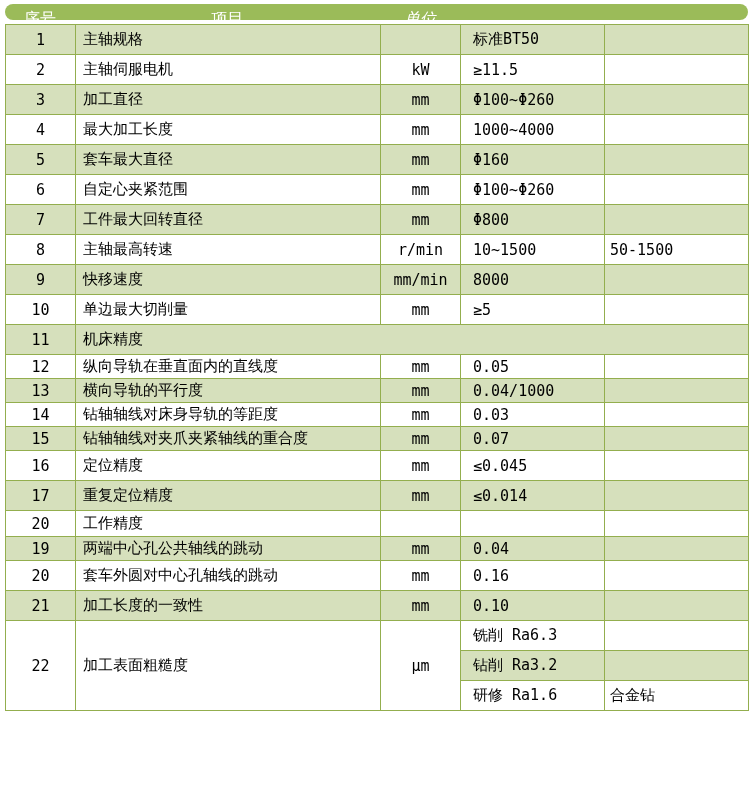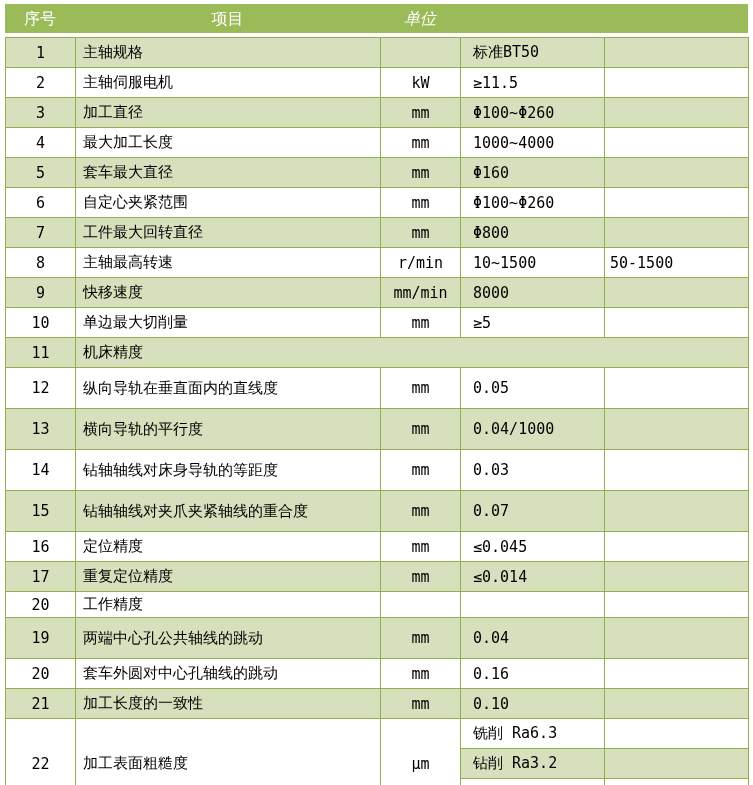--- a/index.html
+++ b/index.html
@@ -15,22 +15,23 @@
     width: 753px; height: 785px;
     background: #ffffff;
     font-family: "DejaVu Sans Mono", "DejaVu Sans", monospace;
     color: var(--text);
   }
   .wrap { padding: 4px 0 0 5px; width: 748px; }
 
   
   .hdr {
     display: flex;
-    width: 743px; height: 29px;
+    width: 743px; height: 16px;
     background: var(--header-bg);
+    border-radius: 12px;
   }
   .hdr span {
     color: var(--header-text);
     font-size: 16px;
     line-height: 29px;
     text-align: center;
     display: block;
     overflow: hidden;
     white-space: nowrap;
   }
@@ -49,21 +50,21 @@
   }
   td {
     border: 1px solid var(--border);
     font-size: 15px;
     padding: 0 4px;
     overflow: hidden;
     white-space: nowrap;
     vertical-align: middle;
     height: 30px;
   }
-  tr.tall td { height: 41px; }
+  tr.tall td { height: 24px; }
   tr.short td { height: 26px; }
   tr.g td { background: var(--band); }
   td.gcell { background: var(--band); }
   td.no   { text-align: center; }
   td.item { text-align: left; padding-left: 7px; }
   td.unit { text-align: center; }
   td.prec { text-align: left; padding-left: 12px; }
   td.note { text-align: left; padding-left: 5px; }
 </style>
 </head>

